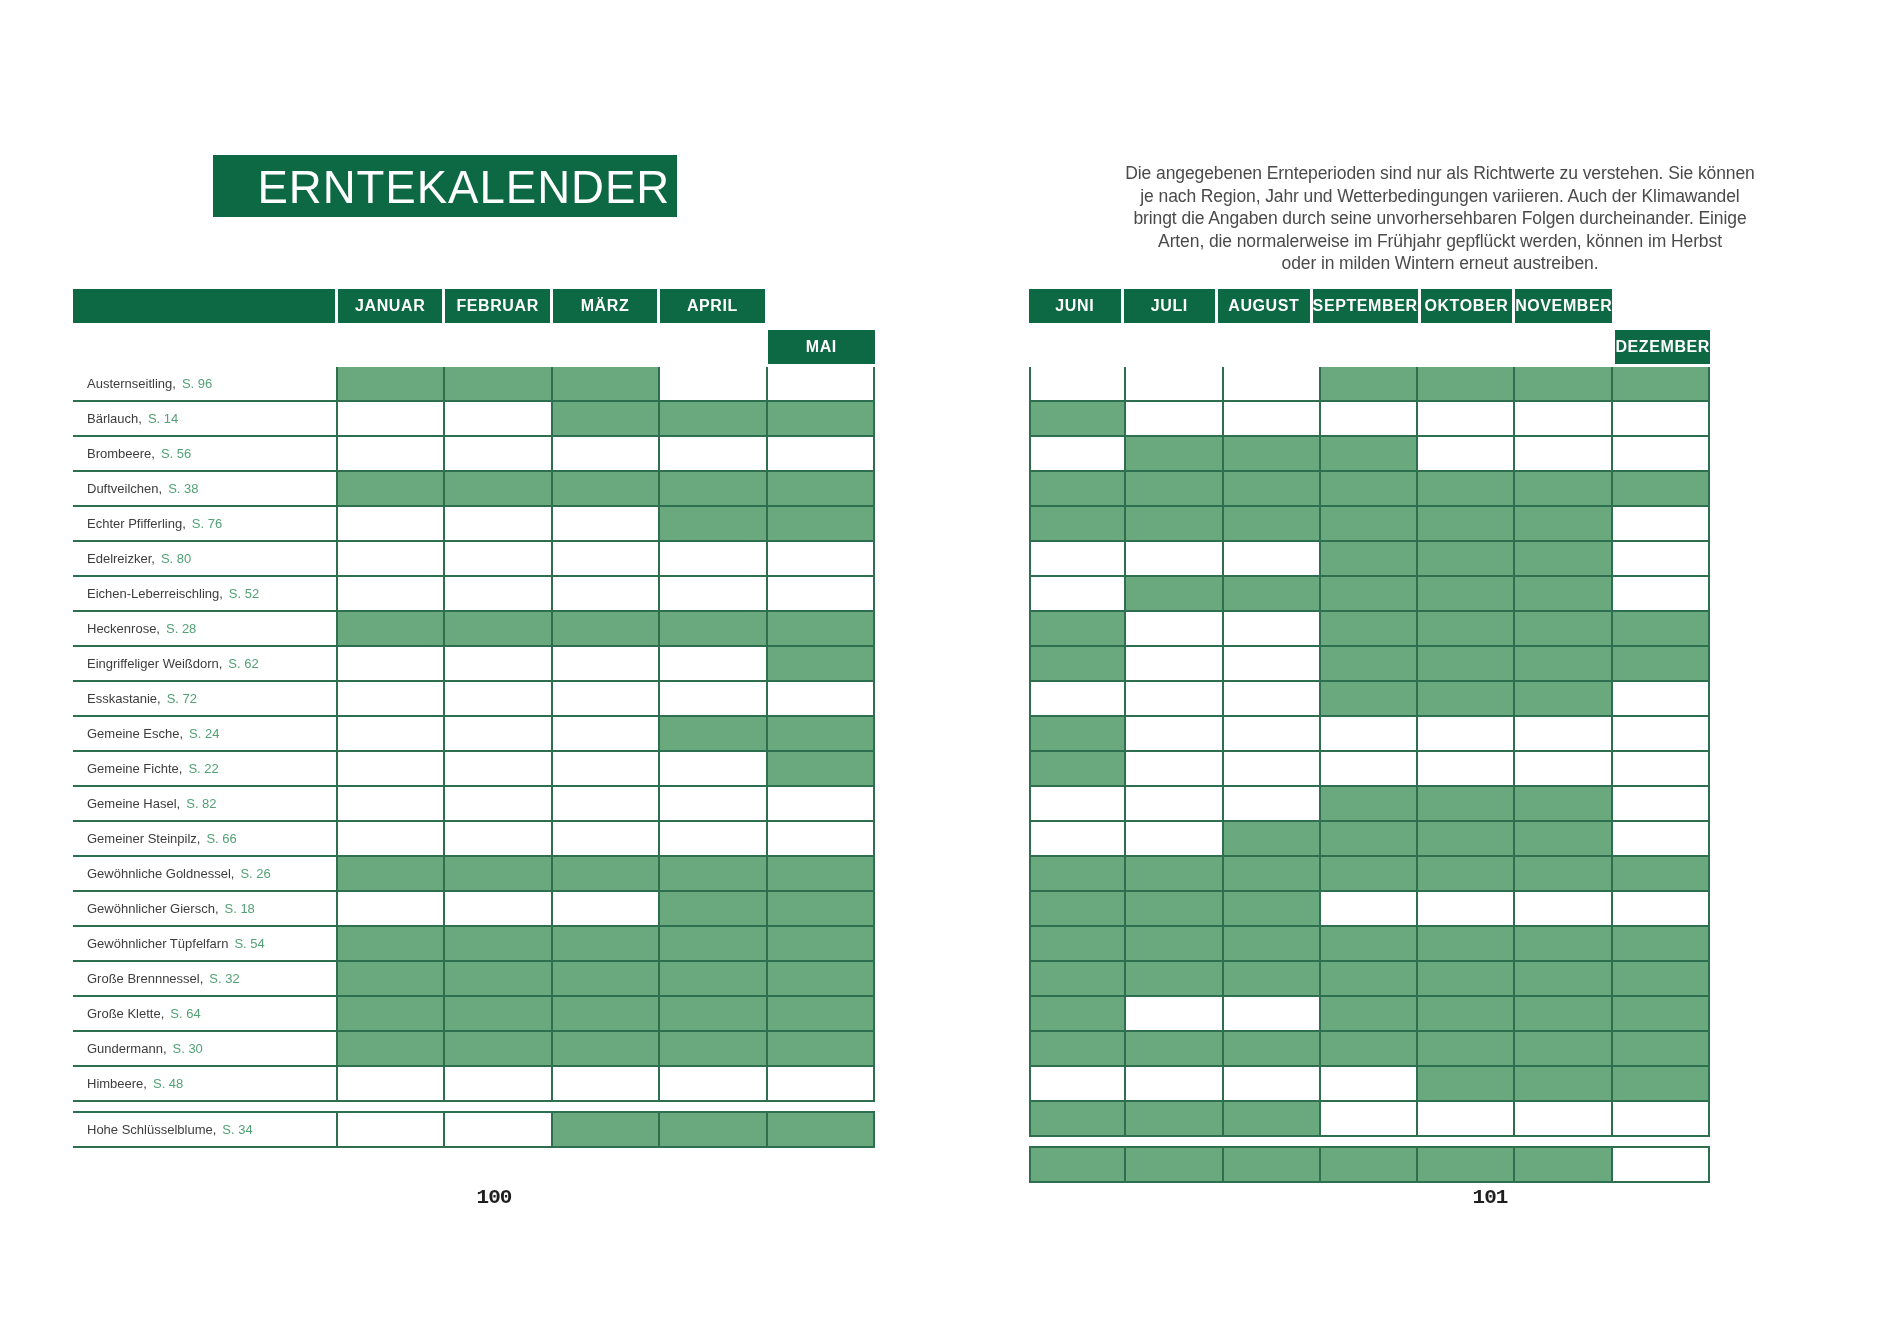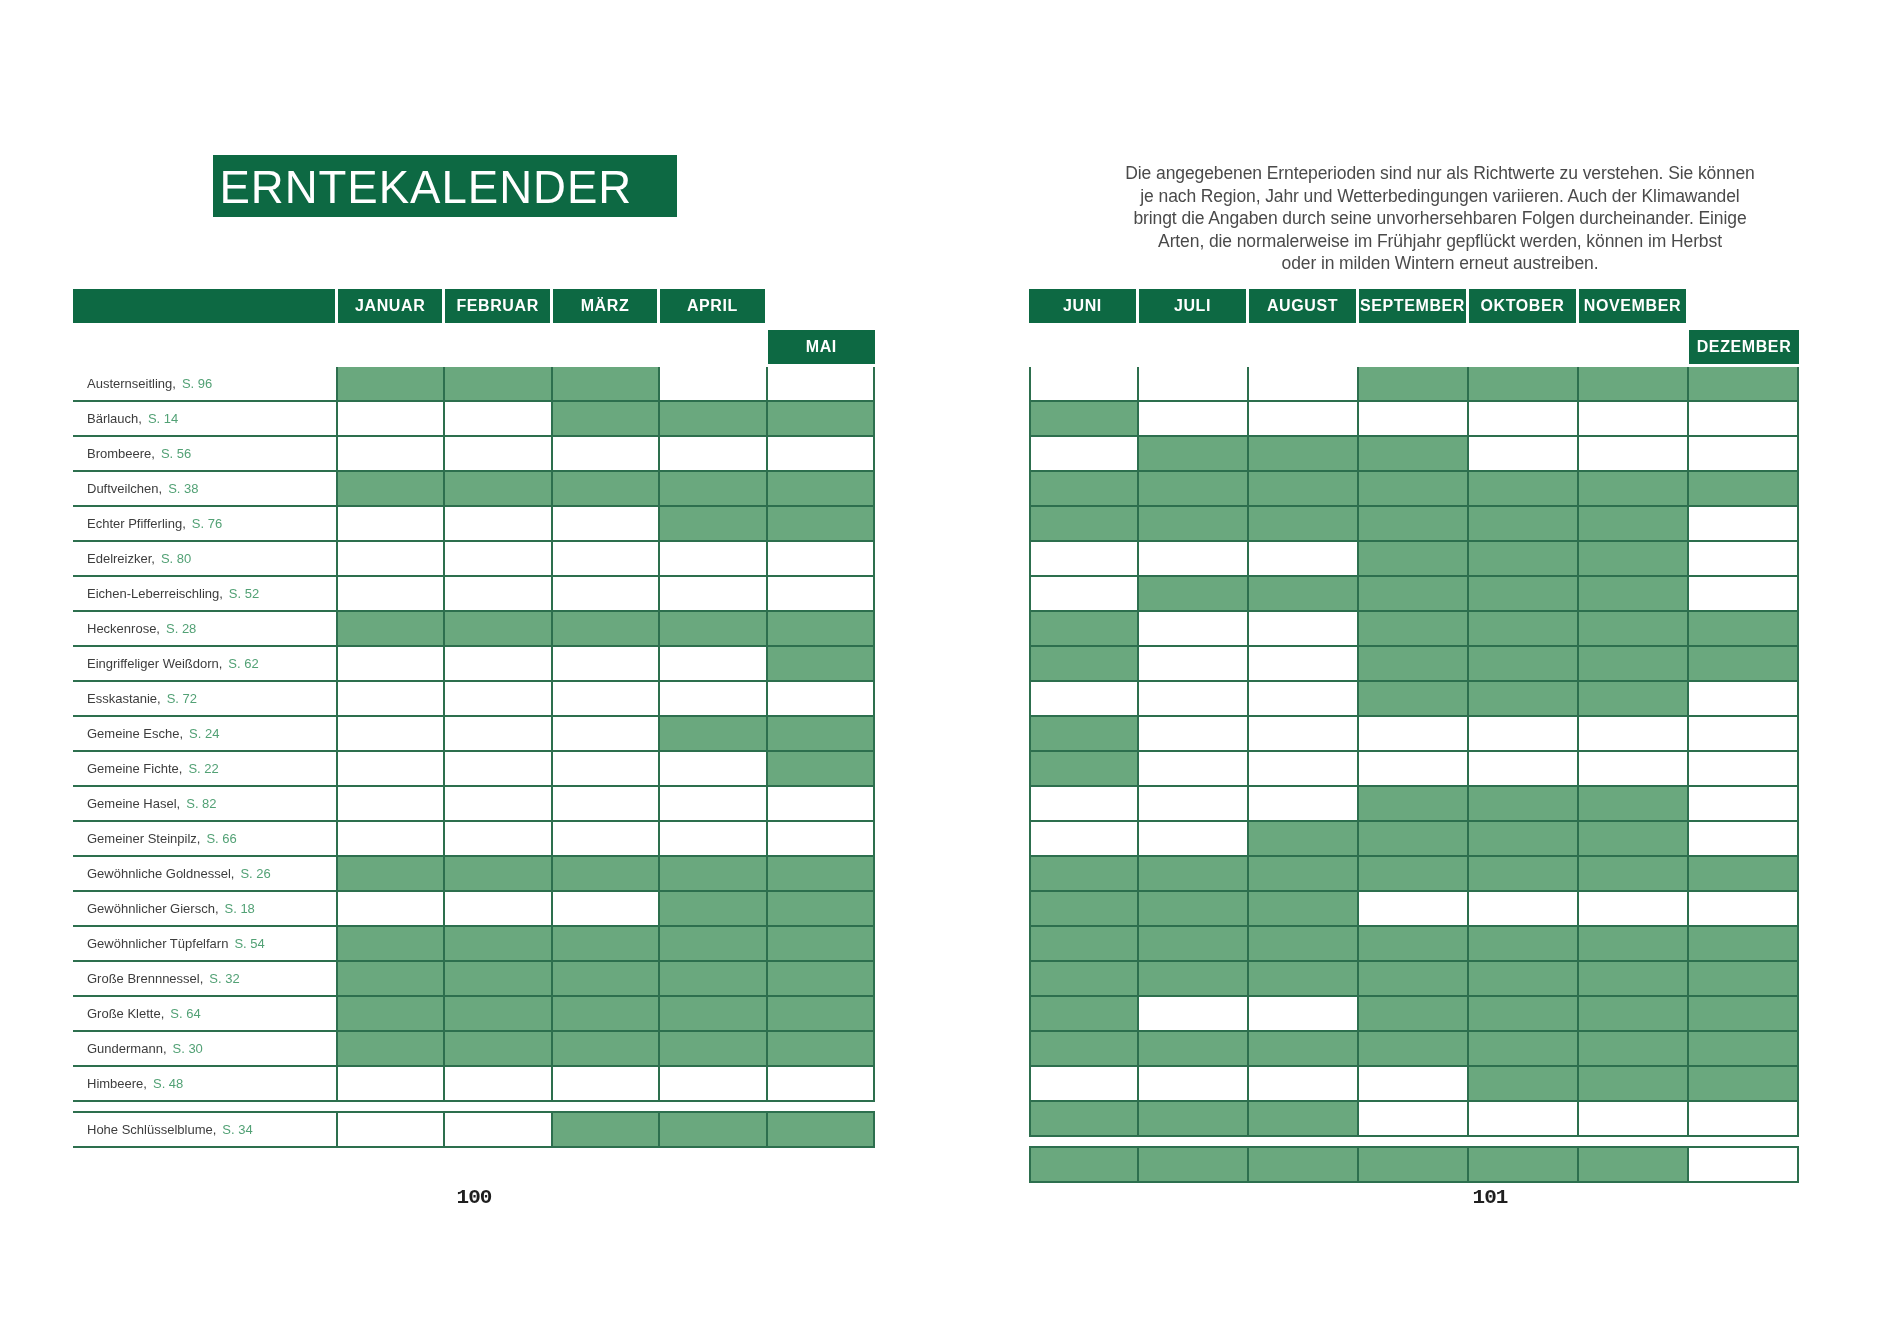--- a/index.html
+++ b/index.html
@@ -10,32 +10,32 @@
     --label-gray:#3d3d3d;
     --intro-gray:#4a4a4a;
   }
   *{box-sizing:border-box;margin:0;padding:0;}
   html,body{width:1880px;height:1330px;background:#ffffff;overflow:hidden;
     font-family:"Liberation Sans", sans-serif;}
   .abs{position:absolute;}
 
   
   .title-box{left:213px;top:155px;width:464px;height:62px;background:var(--header-green);
-    display:flex;align-items:center;justify-content:flex-start;}
+    display:flex;align-items:center;justify-content:flex-end;}
   .title-box h1{color:#ffffff;font-size:47px;font-weight:500;letter-spacing:1px;
     transform:scaleX(0.97);white-space:nowrap;}
 
   
   .intro{left:1105px;top:162px;width:670px;text-align:center;color:var(--intro-gray);
     font-size:17.5px;line-height:22.5px;white-space:pre-line;letter-spacing:-0.1px;}
 
   
   .cal{position:absolute;top:289px;}
   .cal-left{left:73px;width:802px;}
-  .cal-right{left:1029px;width:770px;}
+  .cal-right{left:1029px;width:681px;}
   .cal .hrow{display:grid;margin-bottom:3px;}
   .cal-left .hrow,.cal-left .prow{grid-template-columns:265px repeat(5,1fr);}
   .cal-right .hrow,.cal-right .prow{grid-template-columns:repeat(7,1fr);}
   .hcell{height:34px;background:var(--header-green);color:#ffffff;font-size:16px;
     font-weight:bold;letter-spacing:0.6px;display:flex;align-items:center;justify-content:center;
     border-right:3px solid #ffffff;white-space:nowrap;}
   .hcell:last-child{border-right:none;margin-top:41px;}
   .prow{display:grid;}
   .lcell{height:35px;background:#ffffff;display:flex;align-items:center;padding-left:14px;
     border-right:2px solid var(--line-green);border-bottom:2px solid var(--line-green);
@@ -44,21 +44,21 @@
   .mcell{height:35px;background:#ffffff;
     border-right:2px solid var(--line-green);border-bottom:2px solid var(--line-green);}
   .mcell.on{background:var(--cell-green);}
   .cal-right .mcell:first-child{border-left:2px solid var(--line-green);}
   .spacer{height:9px;background:#ffffff;}
   .lastrow .mcell,.lastrow .lcell{border-top:2px solid var(--line-green);height:37px;}
 
   
   .pageno{top:1186px;width:140px;text-align:center;font-family:"Liberation Mono", monospace;
     font-weight:bold;font-size:21px;color:#1f1f1f;letter-spacing:-1px;}
-  .pageno-left{left:404px;}
+  .pageno-left{left:424px;}
   .pageno-right{left:1420px;}
 </style>
 </head>
 <body>
 
 <div class="abs title-box">
   <h1>ERNTEKALENDER</h1>
 </div>
 
 <p class="abs intro">Die angegebenen Ernteperioden sind nur als Richtwerte zu verstehen. Sie können

